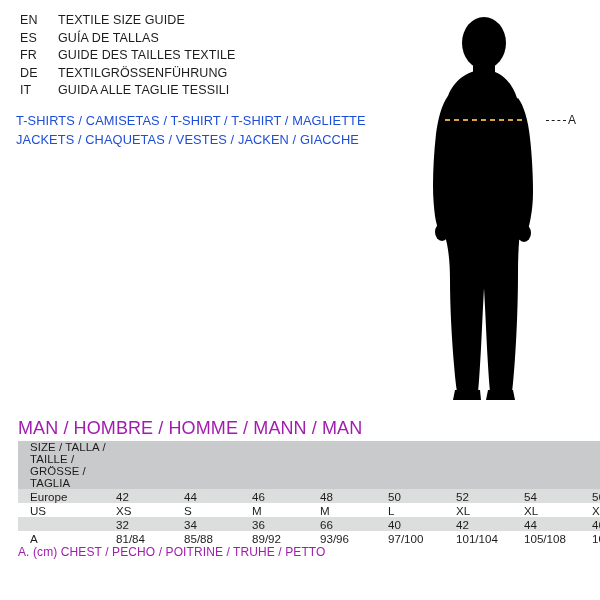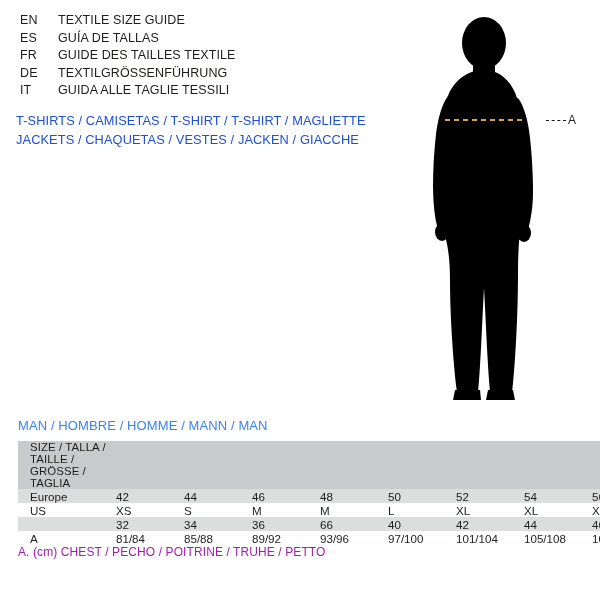--- a/index.html
+++ b/index.html
@@ -89,23 +89,23 @@
     width: 20px;
     height: 1px;
     border-top: 1.4px dashed #1d1d1b;
   }
 
   
   .man-heading {
     position: absolute;
     left: 18px;
     top: 418px;
-    font-size: 13px;
-    letter-spacing: 0.1px;
-    color: #3b82f6;
+    font-size: 18px;
+    letter-spacing: 0.1px;
+    color: #a21caf;
     white-space: nowrap;
   }
 
   
   .size-table {
     position: absolute;
     left: 18px;
     top: 441px;
     width: 566px;
     border-collapse: collapse;

